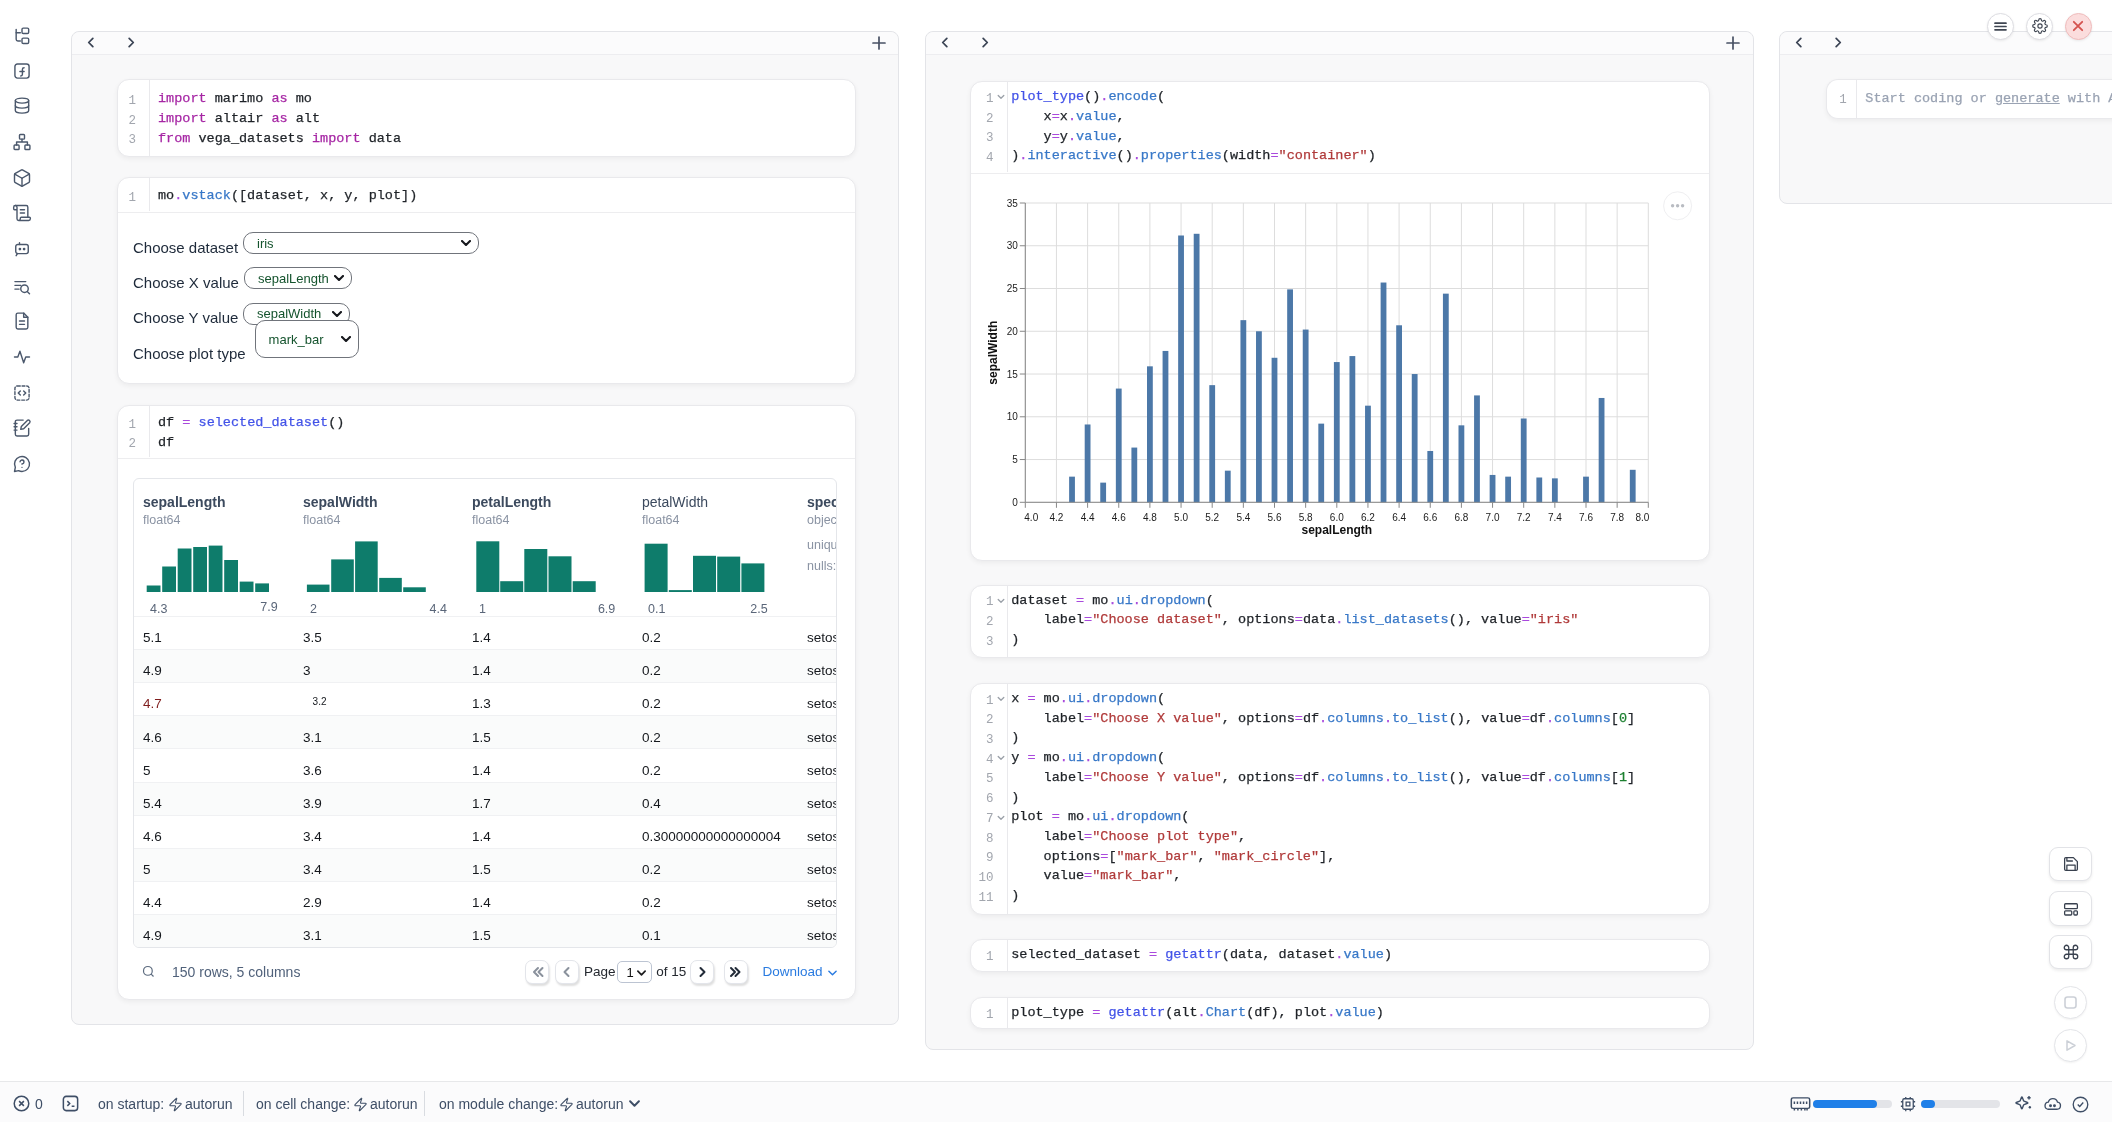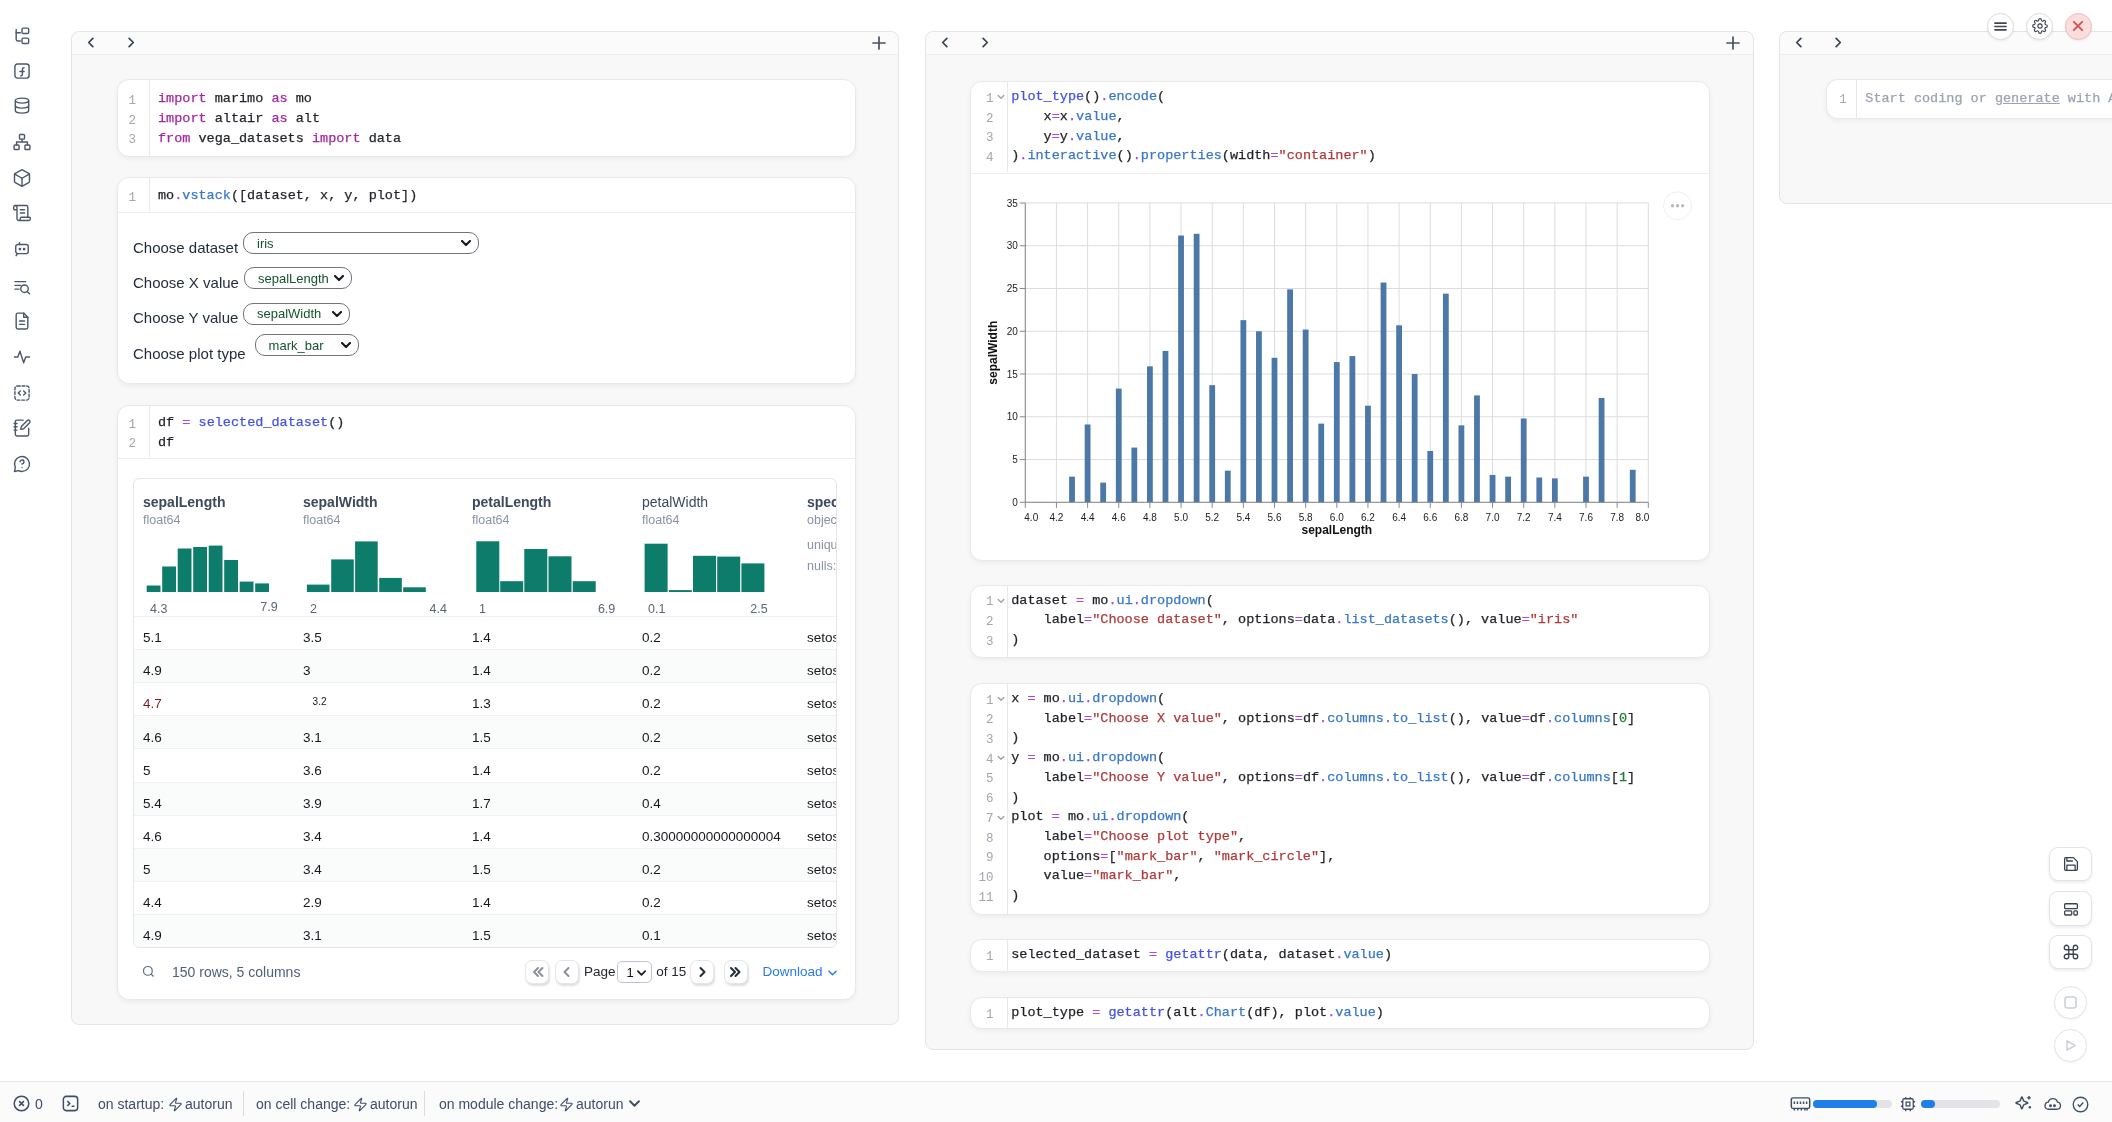--- a/index.html
+++ b/index.html
@@ -191,21 +191,21 @@
         <polyline points="1,1 5,5 9,1" stroke="#16181d" stroke-width="2.1" stroke-linecap="round" stroke-linejoin="round"></polyline>
       </svg>
     </span></div>
 <div class="abs lbl" style="left:133px;top:309.0px">Choose Y value</div>
 <div class="sel" style="left:243.0px;top:302.5px;width:107.0px;height:22px">sepalWidth<span class="car">
       <svg width="10" height="6" viewBox="0 0 10 6" fill="none">
         <polyline points="1,1 5,5 9,1" stroke="#16181d" stroke-width="2.1" stroke-linecap="round" stroke-linejoin="round"></polyline>
       </svg>
     </span></div>
 <div class="abs lbl" style="left:133px;top:344.5px">Choose plot type</div>
-<div class="sel" style="left:254.6px;top:334px;width:104.7px;height:22px">mark_bar<span class="car">
+<div class="sel" style="left:254.6px;top:320px;width:104.7px;height:38px">mark_bar<span class="car">
       <svg width="10" height="6" viewBox="0 0 10 6" fill="none">
         <polyline points="1,1 5,5 9,1" stroke="#16181d" stroke-width="2.1" stroke-linecap="round" stroke-linejoin="round"></polyline>
       </svg>
     </span></div>
 <div class="cell" style="left:116.6px;top:404.9px;width:739.5px;height:595.1px"></div>
 <div class="gut" style="left:117.6px;top:405.9px;width:32.4px;height:51.1px">
     <pre style="position:absolute;top:9.8px;right:13px">1
 2</pre>
   </div>
 <pre class="code" style="left:158.0px;top:413.1px">df <span class="o">=</span> <span class="fc">selected_dataset</span>()

